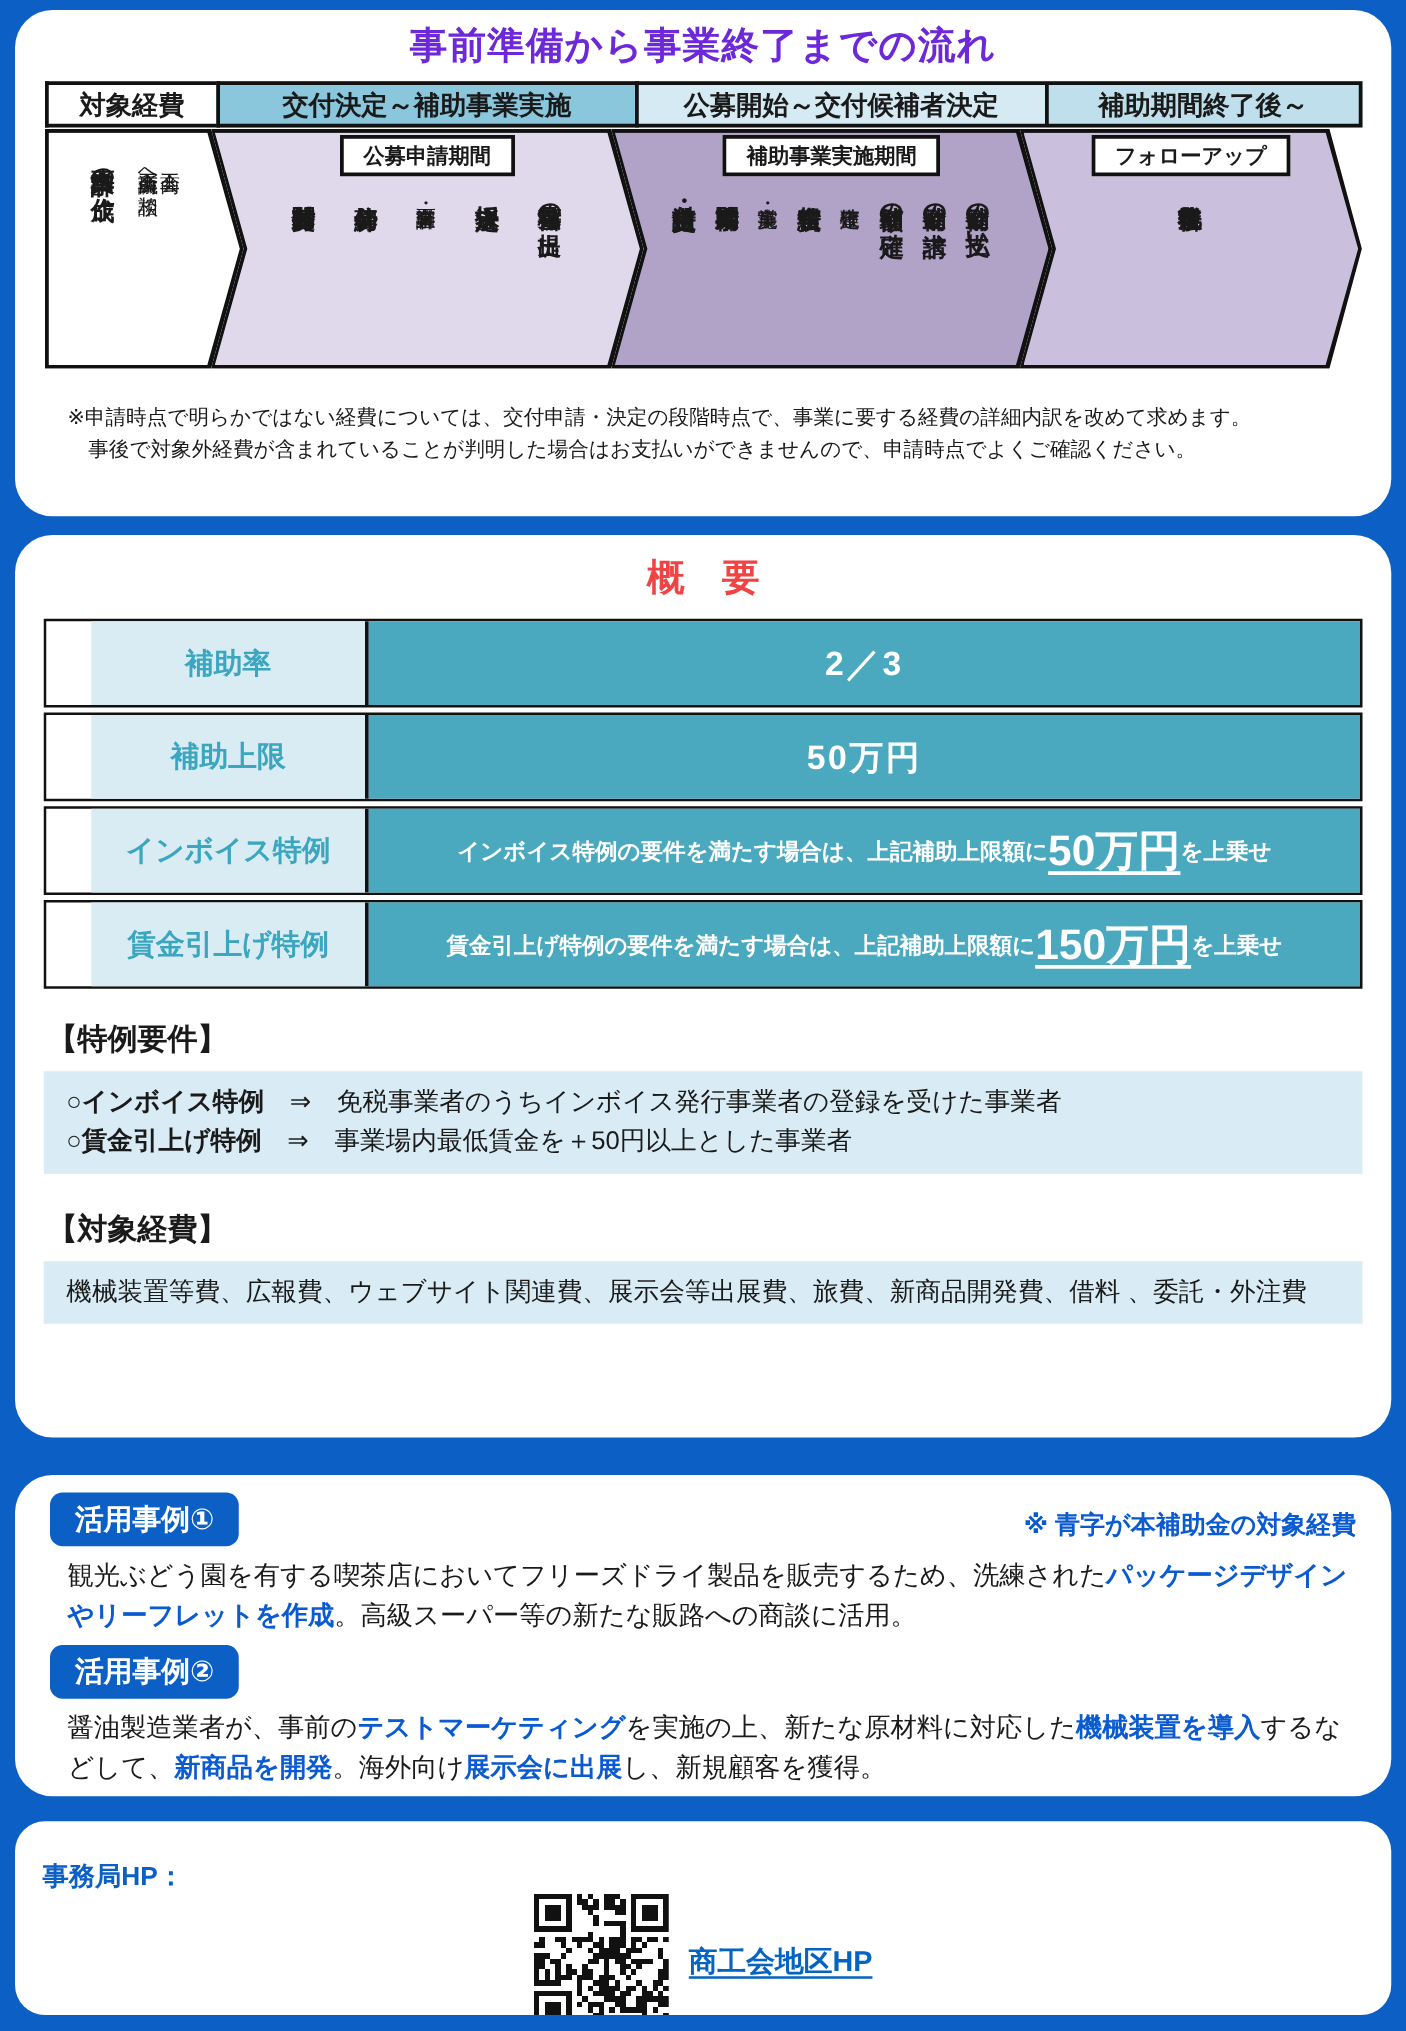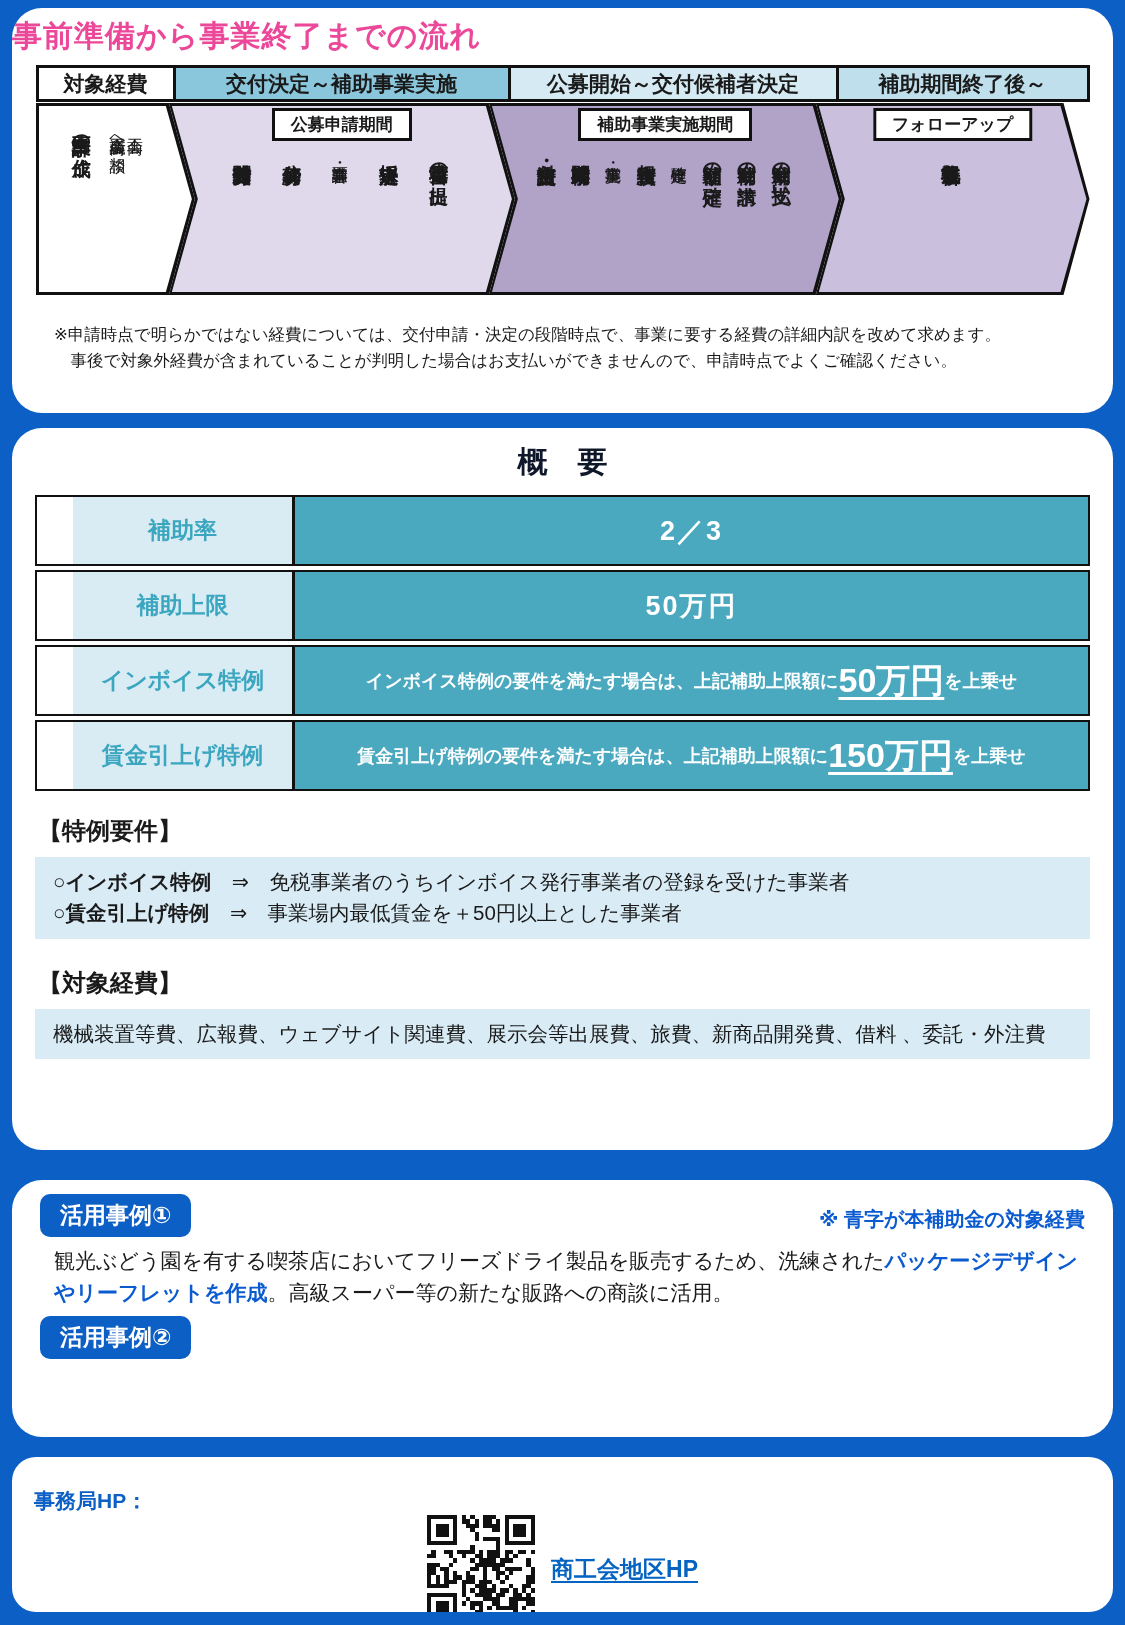--- a/index.html
+++ b/index.html
@@ -9,21 +9,21 @@
     font-family:"Liberation Sans","DejaVu Sans",sans-serif;
     color:#1a1a1a;
   }
   .panel { background:#fff; margin-left:12px; margin-right:12px; border-radius:30px; overflow:hidden; position:relative; }
   .p1 { margin-top:8px;  height:405px; }
   .p2 { margin-top:15px; height:722px; }
   .p3 { margin-top:30px; height:257px; }
   .p4 { margin-top:20px; height:155px; border-radius:24px; }
 
   
-  .flow-title { text-align:left; font-size:30px; font-weight:bold; color:#ec4899; margin:8px 0 8px; letter-spacing:1px; }
+  .flow-title { text-align:center; font-size:30px; font-weight:bold; color:#6d28d9; margin:8px 0 8px; letter-spacing:1px; }
   .flowchart { width:1054px; margin:0 auto; }
   .flow-headers { display:flex; height:37px; }
   .fh { border:3px solid #111; border-right-width:0; display:flex; align-items:center; justify-content:center;
         font-size:21px; font-weight:bold; }
   .fh:last-child { border-right-width:3px; }
   .flow-body { display:flex; height:192px; margin-top:1px; }
   .arrow { position:relative; height:192px; }
   .a0 { width:163px; z-index:4; }
   .a1 { width:354px; margin-left:-26px; z-index:3; }
   .a2 { width:361px; margin-left:-26px; z-index:2; }
@@ -39,21 +39,21 @@
   .stage-items { position:absolute; left:30px; right:34px; top:44px; bottom:6px;
     display:flex; justify-content:space-evenly; align-items:flex-start; }
   .a0 .stage-items { top:16px; left:14px; right:30px; }
   .vitem { writing-mode:vertical-rl; text-orientation:upright; font-size:19px; font-weight:bold;
     line-height:1.1; max-height:100%; }
   .vitem.thin { font-weight:normal; font-size:16px; margin-top:4px; }
   .flow-note { margin:26px 42px 0; font-size:16.5px; line-height:1.6; }
   .flow-note .l2 { padding-left:1em; }
 
   
-  .overview-title { text-align:center; font-size:30px; font-weight:bold; color:#0f172a; margin:14px 0 12px; }
+  .overview-title { text-align:center; font-size:30px; font-weight:bold; color:#ef4444; margin:14px 0 12px; }
   .otable { margin:0 23px; }
   .orow { display:flex; border:2.5px solid #111; height:71px; margin-bottom:4px;padding-left:36px; }
   .olabel { width:222px; background:#d9ebf3; border-right:3px solid #111; color:#3ba6bf;
     font-size:23px; font-weight:bold; display:flex; align-items:center; justify-content:center; }
   .ovalue { flex:1; background:#4aa9bf; color:#fff; font-size:18px; font-weight:bold;
     display:flex; align-items:center; justify-content:center; text-align:center; }
   .seg-lg { font-size:27px; letter-spacing:2px; }
   .seg-xl { font-size:34px; text-decoration:underline; text-underline-offset:5px; }
   .ohead { font-size:24px; font-weight:bold; margin:24px 26px 10px; }
   .ohead2 { margin-top:28px; }
@@ -195,20 +195,21 @@
 </section>
 
 <section class="panel p3">
   <div class="ex-head">
     <div class="badge">活用事例①</div>
     <div class="ex-note">※ 青字が本補助金の対象経費</div>
   </div>
   <p class="ex-text"><span>観光ぶどう園を有する喫茶店においてフリーズドライ製品を販売するため、洗練された</span><span class="seg-b">パッケージデザインやリーフレットを作成</span><span>。高級スーパー等の新たな販路への商談に活用。</span></p>
 
   <div class="badge badge2">活用事例②</div>
+  <p class="ex-text"><span>醤油製造業者が、事前の</span><span class="seg-b">テストマーケティング</span><span>を実施の上、新たな原材料に対応した</span><span class="seg-b">機械装置を導入</span><span>するなどして、</span><span class="seg-b">新商品を開発</span><span>。海外向け</span><span class="seg-b">展示会に出展</span><span>し、新規顧客を獲得。</span></p>
 </section>
 
 <section class="panel p4">
   <div class="footer-label">事務局HP：</div>
 
   <div class="qr-group">
     <svg class="qr" shape-rendering="crispEdges" viewBox="0 0 25 25">
         <path d="M0 0h1v1h-1zM1 0h1v1h-1zM2 0h1v1h-1zM3 0h1v1h-1zM4 0h1v1h-1zM5 0h1v1h-1zM6 0h1v1h-1zM0 1h1v1h-1zM6 1h1v1h-1zM0 2h1v1h-1zM2 2h1v1h-1zM3 2h1v1h-1zM4 2h1v1h-1zM6 2h1v1h-1zM0 3h1v1h-1zM2 3h1v1h-1zM3 3h1v1h-1zM4 3h1v1h-1zM6 3h1v1h-1zM0 4h1v1h-1zM2 4h1v1h-1zM3 4h1v1h-1zM4 4h1v1h-1zM6 4h1v1h-1zM0 5h1v1h-1zM6 5h1v1h-1zM0 6h1v1h-1zM1 6h1v1h-1zM2 6h1v1h-1zM3 6h1v1h-1zM4 6h1v1h-1zM5 6h1v1h-1zM6 6h1v1h-1zM18 0h1v1h-1zM19 0h1v1h-1zM20 0h1v1h-1zM21 0h1v1h-1zM22 0h1v1h-1zM23 0h1v1h-1zM24 0h1v1h-1zM18 1h1v1h-1zM24 1h1v1h-1zM18 2h1v1h-1zM20 2h1v1h-1zM21 2h1v1h-1zM22 2h1v1h-1zM24 2h1v1h-1zM18 3h1v1h-1zM20 3h1v1h-1zM21 3h1v1h-1zM22 3h1v1h-1zM24 3h1v1h-1zM18 4h1v1h-1zM20 4h1v1h-1zM21 4h1v1h-1zM22 4h1v1h-1zM24 4h1v1h-1zM18 5h1v1h-1zM24 5h1v1h-1zM18 6h1v1h-1zM19 6h1v1h-1zM20 6h1v1h-1zM21 6h1v1h-1zM22 6h1v1h-1zM23 6h1v1h-1zM24 6h1v1h-1zM0 18h1v1h-1zM1 18h1v1h-1zM2 18h1v1h-1zM3 18h1v1h-1zM4 18h1v1h-1zM5 18h1v1h-1zM6 18h1v1h-1zM0 19h1v1h-1zM6 19h1v1h-1zM0 20h1v1h-1zM2 20h1v1h-1zM3 20h1v1h-1zM4 20h1v1h-1zM6 20h1v1h-1zM0 21h1v1h-1zM2 21h1v1h-1zM3 21h1v1h-1zM4 21h1v1h-1zM6 21h1v1h-1zM0 22h1v1h-1zM2 22h1v1h-1zM3 22h1v1h-1zM4 22h1v1h-1zM6 22h1v1h-1zM0 23h1v1h-1zM6 23h1v1h-1zM0 24h1v1h-1zM1 24h1v1h-1zM2 24h1v1h-1zM3 24h1v1h-1zM4 24h1v1h-1zM5 24h1v1h-1zM6 24h1v1h-1zM8 0h1v1h-1zM10 0h1v1h-1zM13 0h1v1h-1zM14 0h1v1h-1zM15 0h1v1h-1zM8 1h1v1h-1zM9 1h1v1h-1zM11 1h1v1h-1zM13 1h1v1h-1zM14 1h1v1h-1zM16 1h1v1h-1zM9 2h1v1h-1zM10 2h1v1h-1zM11 2h1v1h-1zM13 2h1v1h-1zM14 2h1v1h-1zM15 2h1v1h-1zM16 2h1v1h-1zM10 3h1v1h-1zM15 3h1v1h-1zM16 3h1v1h-1zM11 4h1v1h-1zM11 5h1v1h-1zM13 5h1v1h-1zM14 5h1v1h-1zM15 5h1v1h-1zM16 5h1v1h-1zM16 6h1v1h-1zM10 7h1v1h-1zM16 7h1v1h-1zM1 8h1v1h-1zM4 8h1v1h-1zM5 8h1v1h-1zM7 8h1v1h-1zM8 8h1v1h-1zM9 8h1v1h-1zM10 8h1v1h-1zM12 8h1v1h-1zM14 8h1v1h-1zM15 8h1v1h-1zM16 8h1v1h-1zM18 8h1v1h-1zM19 8h1v1h-1zM21 8h1v1h-1zM22 8h1v1h-1zM24 8h1v1h-1zM0 9h1v1h-1zM1 9h1v1h-1zM5 9h1v1h-1zM8 9h1v1h-1zM11 9h1v1h-1zM12 9h1v1h-1zM14 9h1v1h-1zM15 9h1v1h-1zM16 9h1v1h-1zM18 9h1v1h-1zM20 9h1v1h-1zM6 10h1v1h-1zM10 10h1v1h-1zM12 10h1v1h-1zM13 10h1v1h-1zM14 10h1v1h-1zM15 10h1v1h-1zM17 10h1v1h-1zM18 10h1v1h-1zM19 10h1v1h-1zM23 10h1v1h-1zM0 11h1v1h-1zM1 11h1v1h-1zM2 11h1v1h-1zM5 11h1v1h-1zM11 11h1v1h-1zM12 11h1v1h-1zM13 11h1v1h-1zM14 11h1v1h-1zM15 11h1v1h-1zM16 11h1v1h-1zM17 11h1v1h-1zM23 11h1v1h-1zM0 12h1v1h-1zM1 12h1v1h-1zM3 12h1v1h-1zM4 12h1v1h-1zM10 12h1v1h-1zM11 12h1v1h-1zM13 12h1v1h-1zM15 12h1v1h-1zM16 12h1v1h-1zM18 12h1v1h-1zM19 12h1v1h-1zM20 12h1v1h-1zM21 12h1v1h-1zM24 12h1v1h-1zM0 13h1v1h-1zM1 13h1v1h-1zM4 13h1v1h-1zM6 13h1v1h-1zM9 13h1v1h-1zM13 13h1v1h-1zM16 13h1v1h-1zM17 13h1v1h-1zM19 13h1v1h-1zM24 13h1v1h-1zM0 14h1v1h-1zM2 14h1v1h-1zM4 14h1v1h-1zM6 14h1v1h-1zM7 14h1v1h-1zM9 14h1v1h-1zM10 14h1v1h-1zM13 14h1v1h-1zM16 14h1v1h-1zM18 14h1v1h-1zM23 14h1v1h-1zM24 14h1v1h-1zM0 15h1v1h-1zM2 15h1v1h-1zM4 15h1v1h-1zM5 15h1v1h-1zM6 15h1v1h-1zM8 15h1v1h-1zM9 15h1v1h-1zM10 15h1v1h-1zM12 15h1v1h-1zM13 15h1v1h-1zM14 15h1v1h-1zM17 15h1v1h-1zM23 15h1v1h-1zM24 15h1v1h-1zM0 16h1v1h-1zM1 16h1v1h-1zM2 16h1v1h-1zM3 16h1v1h-1zM4 16h1v1h-1zM8 16h1v1h-1zM11 16h1v1h-1zM12 16h1v1h-1zM13 16h1v1h-1zM15 16h1v1h-1zM19 16h1v1h-1zM22 16h1v1h-1zM23 16h1v1h-1zM8 17h1v1h-1zM10 17h1v1h-1zM12 17h1v1h-1zM13 17h1v1h-1zM14 17h1v1h-1zM15 17h1v1h-1zM17 17h1v1h-1zM18 17h1v1h-1zM20 17h1v1h-1zM22 17h1v1h-1zM24 17h1v1h-1zM8 18h1v1h-1zM11 18h1v1h-1zM12 18h1v1h-1zM13 18h1v1h-1zM14 18h1v1h-1zM16 18h1v1h-1zM17 18h1v1h-1zM20 18h1v1h-1zM21 18h1v1h-1zM23 18h1v1h-1zM9 19h1v1h-1zM13 19h1v1h-1zM14 19h1v1h-1zM15 19h1v1h-1zM16 19h1v1h-1zM19 19h1v1h-1zM20 19h1v1h-1zM21 19h1v1h-1zM22 19h1v1h-1zM23 19h1v1h-1zM24 19h1v1h-1zM8 20h1v1h-1zM10 20h1v1h-1zM11 20h1v1h-1zM12 20h1v1h-1zM15 20h1v1h-1zM16 20h1v1h-1zM19 20h1v1h-1zM20 20h1v1h-1zM23 20h1v1h-1zM24 20h1v1h-1zM10 21h1v1h-1zM12 21h1v1h-1zM14 21h1v1h-1zM16 21h1v1h-1zM17 21h1v1h-1zM18 21h1v1h-1zM19 21h1v1h-1zM20 21h1v1h-1zM22 21h1v1h-1zM11 22h1v1h-1zM12 22h1v1h-1zM20 22h1v1h-1zM24 22h1v1h-1zM8 23h1v1h-1zM17 23h1v1h-1zM18 23h1v1h-1zM19 23h1v1h-1zM23 23h1v1h-1zM8 24h1v1h-1zM9 24h1v1h-1zM11 24h1v1h-1zM13 24h1v1h-1zM18 24h1v1h-1zM21 24h1v1h-1zM22 24h1v1h-1zM24 24h1v1h-1z" fill="#111"></path>
       </svg>
     <a class="link">商工会地区HP</a>

